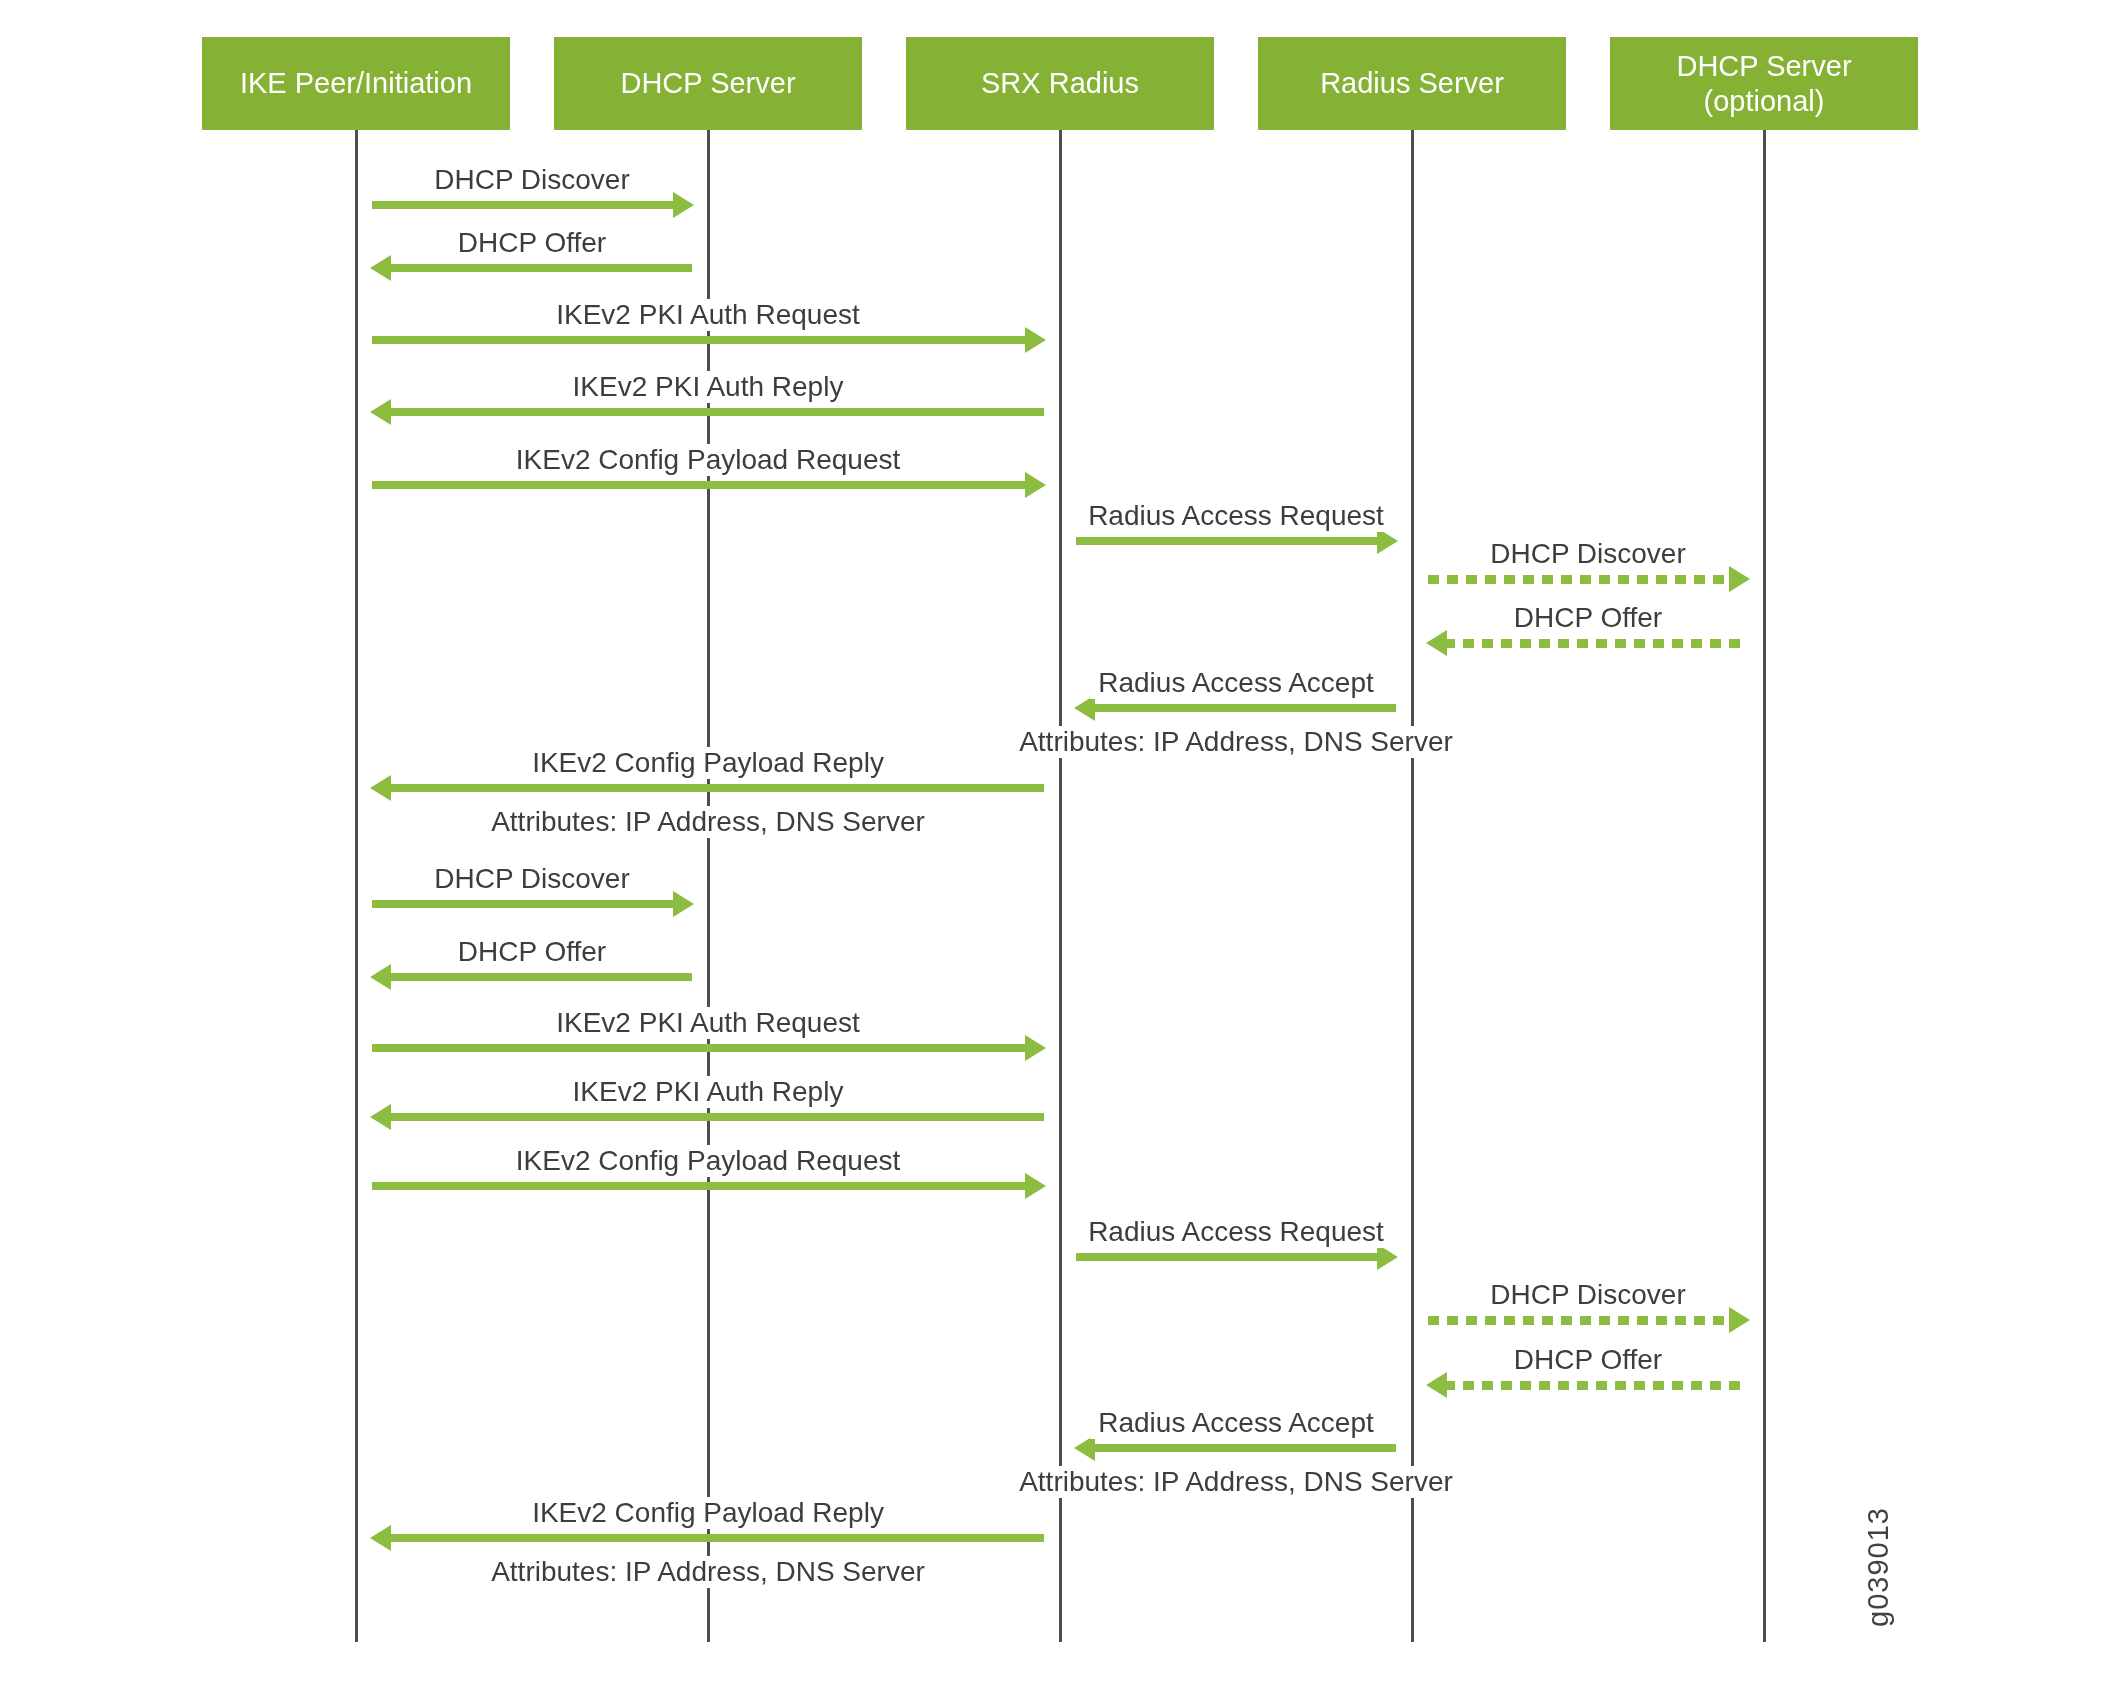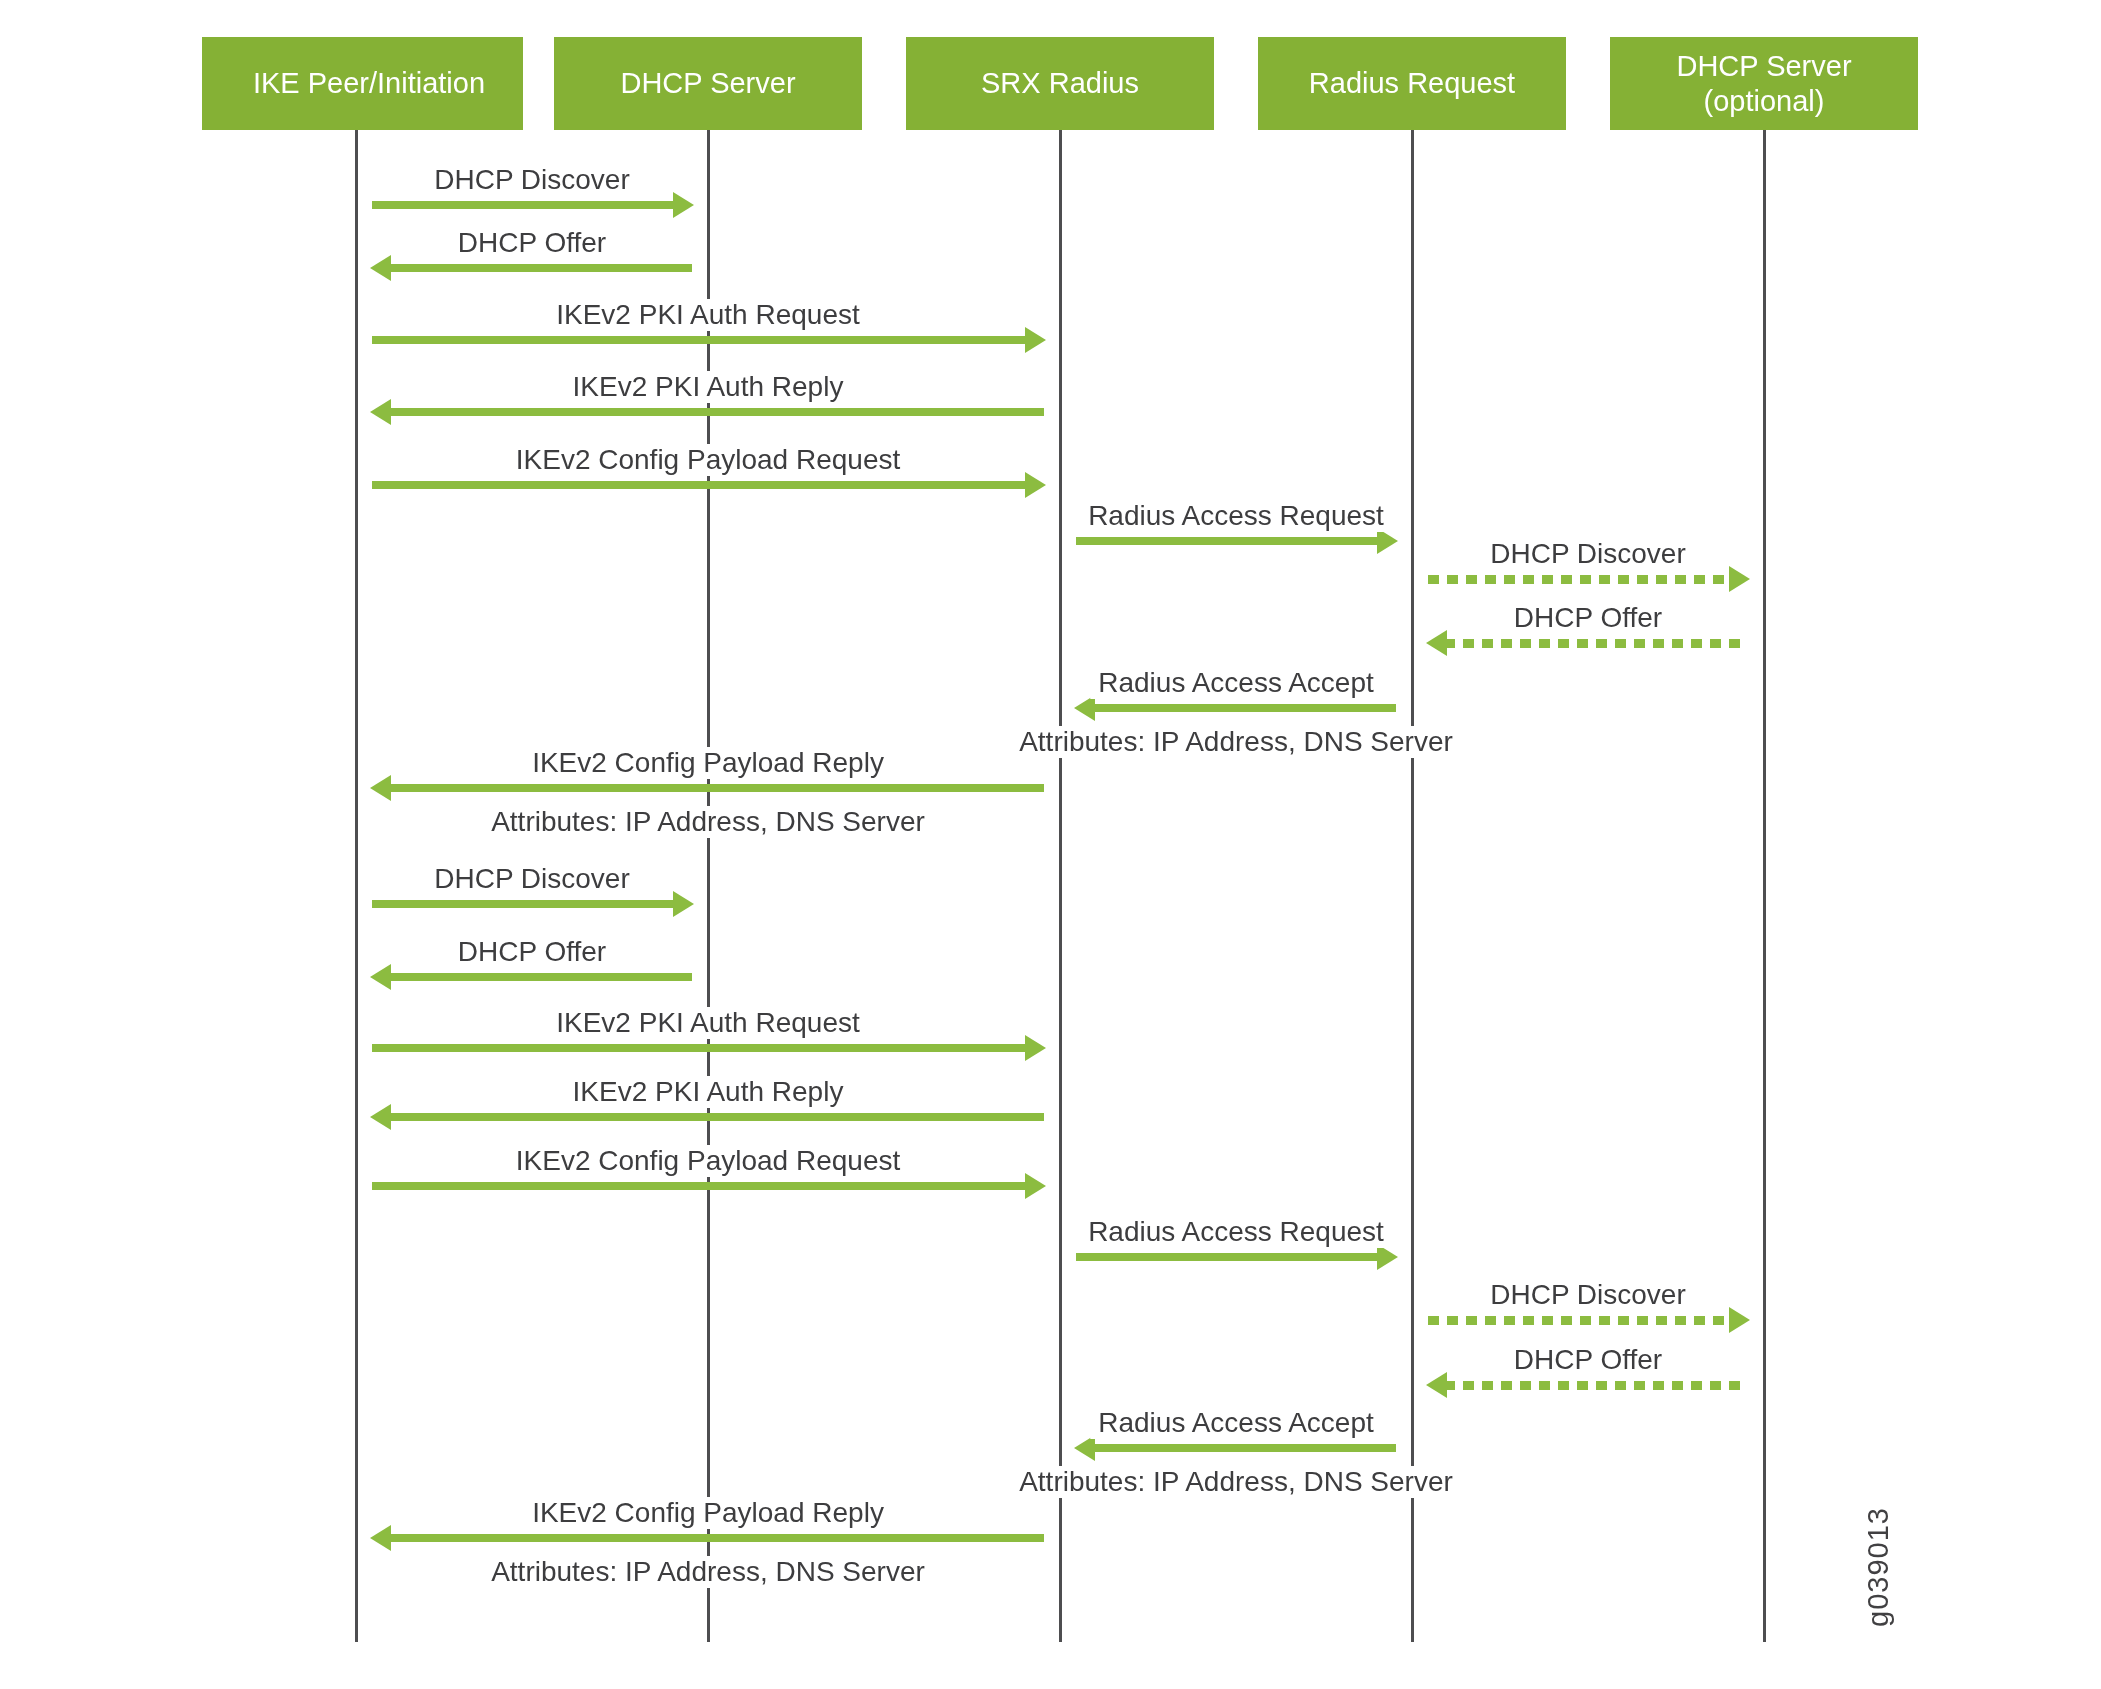--- a/index.html
+++ b/index.html
@@ -76,34 +76,34 @@
     white-space: nowrap;
     z-index: 2;
   }
 </style>
 </head>
 <body>
 
 <div id="canvas">
   <div class="watermark">g039013</div>
 <div class="lifeline" style="left: 354.5px; top: 130px; height: 1512px;"></div>
-    <div class="actor-box" style="left: 202px; padding-left: 13px;">
+    <div class="actor-box" style="left: 202px;">
       <div>IKE Peer/Initiation</div>
     </div>
     <div class="lifeline" style="left: 706.5px; top: 130px; height: 1512px;"></div>
     <div class="actor-box" style="left: 554px;">
       <div>DHCP Server</div>
     </div>
     <div class="lifeline" style="left: 1058.5px; top: 130px; height: 1512px;"></div>
     <div class="actor-box" style="left: 906px;">
       <div>SRX Radius</div>
     </div>
     <div class="lifeline" style="left: 1410.5px; top: 130px; height: 1512px;"></div>
     <div class="actor-box" style="left: 1258px;">
-      <div>Radius Request</div>
+      <div>Radius Server</div>
     </div>
     <div class="lifeline" style="left: 1762.5px; top: 130px; height: 1512px;"></div>
     <div class="actor-box" style="left: 1610px;">
       <div>DHCP Server</div>
       <div>(optional)</div>
     </div>
     <div class="msg-head right" style="top: 192px; left: 673px;"></div>
     <div class="msg-shaft" style="top: 201px; left: 372px; width: 304px;"></div>
     <div class="msg-label" style="left: 532px; top: 164px;">DHCP Discover</div>
     <div class="msg-head left" style="top: 255px; left: 370px;"></div>

